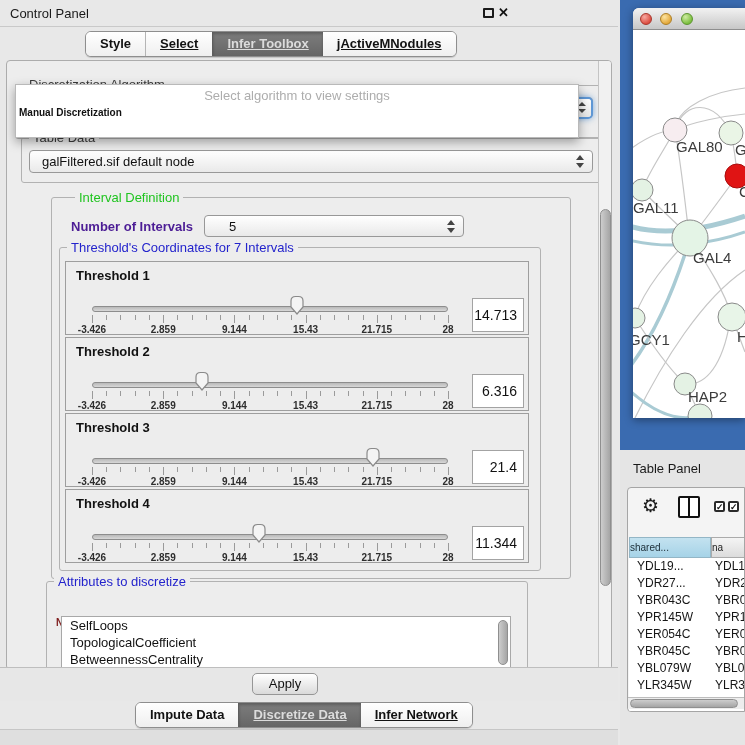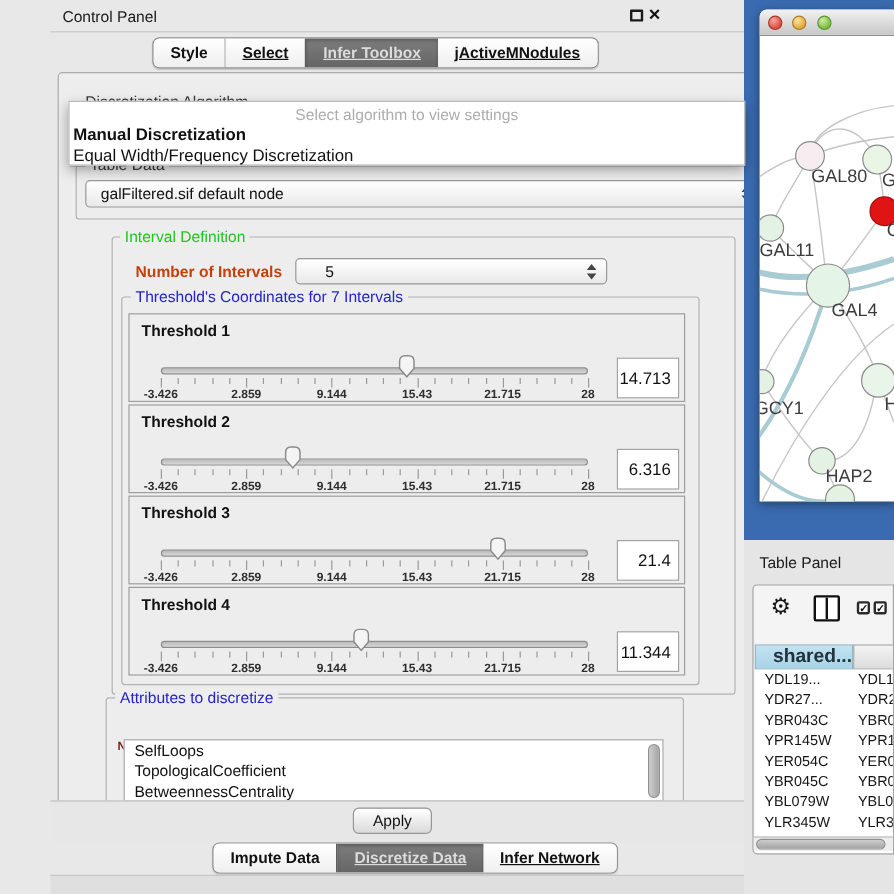--- a/index.html
+++ b/index.html
@@ -31,21 +31,21 @@
   .combo { background:linear-gradient(#FFFFFF,#E9E9E9); border:1px solid #989898; border-radius:4px; font-size:13px; color:#111; }
   .combo .val { position:absolute; left:12px; top:3px; }
   .spin-arrows { position:absolute; right:8px; top:4px; width:8px; }
   .spin-arrows .up { width:0; height:0; border-left:4px solid transparent; border-right:4px solid transparent; border-bottom:5px solid #444; margin-bottom:3px; }
   .spin-arrows .down { width:0; height:0; border-left:4px solid transparent; border-right:4px solid transparent; border-top:5px solid #444; }
   .focus-stepper { position:absolute; right:1px; top:1px; width:18px; height:18px; border-radius:3px; background:linear-gradient(#FDFDFD,#E6E6E6); box-shadow:0 0 0 2px #5E97D5, 0 0 6px 2px rgba(94,151,213,0.8); }
 
   
   .popup { left:8px; top:23px; width:564px; height:54px; background:#FFFFFF; border:1px solid #B9B9B9; box-shadow:0 4px 10px rgba(0,0,0,0.35); z-index:10; }
   .popup .hint { margin-top:2px; text-align:center; font-size:13px; color:#ADADAD; height:17px; line-height:17px; }
-  .popup .opt { font-size:14px; color:#111; padding-left:3px; height:17px; line-height:17px; white-space:nowrap; }
+  .popup .opt { font-size:10px; color:#111; padding-left:3px; height:17px; line-height:17px; white-space:nowrap; }
   .popup .opt.bold { font-weight:bold; }
 
   
   .th-box { position:absolute; left:58px; width:464px; height:74px; border:1px solid #9E9E9E; }
   .th-label { position:absolute; left:10px; top:6px; font-size:13px; font-weight:bold; color:#111; }
   .th-track { position:absolute; left:26px; top:44px; width:356px; height:6px; border:1px solid #8D8D8D; border-radius:3px; background:linear-gradient(#B9B9B9,#D8D8D8); }
   .tick { position:absolute; width:1px; background:#9A9A9A; }
   .tick-label { position:absolute; font-size:10px; font-weight:bold; color:#2E2E2E; transform:translateX(-50%); white-space:nowrap; }
   .th-thumb { position:absolute; width:16px; height:20px; }
   .th-value { position:absolute; left:406px; top:36px; width:52px; height:34px; background:#FFFFFF; border:1px solid #A3A3A3; font-size:14px; color:#111; text-align:right; line-height:32px; padding-right:6px; }
@@ -74,37 +74,37 @@
   .canvas { left:0; top:22px; width:112px; height:480px; overflow:hidden; }
 
   
   .tablepanel-bg { left:620px; top:450px; width:125px; height:295px; background:#E5E5E5; }
   .tp-title { left:13px; top:11px; font-size:13px; color:#1A1A1A; }
   .tp-box { left:7px; top:37px; width:118px; height:225px; background:#F4F4F4; border:1px solid #A5A5A5; border-radius:4px 0 0 4px; overflow:hidden; }
   .gear { position:absolute; left:14px; top:6px; font-size:19px; color:#1A1A1A; }
   .cols-icon { position:absolute; left:50px; top:8px; width:22px; height:22px; border:2px solid #111; border-radius:2px; background:#FFF; }
   .cols-icon::after { content:""; position:absolute; left:8px; top:0; width:2px; height:18px; background:#111; }
   .cb { position:absolute; top:13px; width:11px; height:11px; border:2px solid #2A2A2A; border-radius:2px; background:#FFF; font-size:9px; line-height:8px; text-align:center; color:#111; font-weight:bold; }
-  .tbl-header { position:absolute; top:49px; height:21px; font-size:16px; font-weight:bold; color:#20323C; text-align:right; line-height:20px; border:1px solid #93B6C6; }
+  .tbl-header { position:absolute; top:49px; height:21px; font-size:10px; font-weight:normal; color:#20323C; text-align:left; line-height:20px; border:1px solid #93B6C6; }
   .hdr1 { left:1px; width:82px; background:linear-gradient(#C3E2F0,#A6D3E7); }
   .hdr2 { left:83px; width:80px; background:linear-gradient(#F4F4F4,#DCDCDC); border-color:#ABABAB; color:#222; }
   .tbl-rows { position:absolute; left:1px; top:70px; width:160px; background:#FFF; }
   .t-row { height:17px; font-size:12px; color:#161616; line-height:17px; white-space:nowrap; }
   .t-row .c1 { display:inline-block; width:82px; padding-left:8px; }
   .t-row .c2 { display:inline-block; padding-left:4px; }
   .hscroll { position:absolute; left:0; top:209px; width:116px; height:12px; background:#EDEDED; border-top:1px solid #BDBDBD; }
 
   svg text { font-family:"Liberation Sans", sans-serif; }
 </style>
 </head>
 <body>
 
 <div class="abs" style="left:0;top:0;width:745px;height:745px;">
 
-  <div class="abs" style="left:0;top:0;width:618px;height:745px;margin-left:42px;">
+  <div class="abs" style="left:0;top:0;width:618px;height:745px;">
 
     <div class="abs titlebar">
       <div class="abs title">Control Panel</div>
       <div class="abs float-icon"></div>
       <div class="abs close-icon">✕</div>
     </div>
 
     <div class="abs" style="left:85px;top:31px;">
       <div class="tabbar">
         <div class="tab">
@@ -132,38 +132,37 @@
               <div class="up" style="border-bottom-width:4px;"></div>
               <div class="down" style="border-top-width:4px;"></div>
             </div>
         </div>
       </div>
 
       <div class="abs popup">
         <div class="hint">Select algorithm to view settings</div>
         <div id="algo-options">
             <div class="opt bold">Manual Discretization</div>
-            <div class="opt">Equal Width/Frequency Discretization</div>
           </div>
       </div>
 
       <div class="abs groupbox" style="left:14px;top:76px;width:580px;height:46px;"></div>
       <div class="abs group-label dark-title" style="left:22px;top:69px;">Table Data</div>
       <div class="abs combo" style="left:22px;top:89px;width:564px;height:23px;">
         <span class="val">galFiltered.sif default node</span>
         <div class="spin-arrows">
             <div class="up"></div>
             <div class="down"></div>
           </div>
       </div>
 
       <div class="abs groupbox" style="left:44px;top:136px;width:520px;height:382px;"></div>
-      <div class="abs group-label green-title" style="left:51px;top:129px;">Interval Definition</div>
-
-      <div class="abs" style="left:64px;top:158px;font-size:13px;font-weight:bold;color:#c2410c;">Number of Intervals</div>
+      <div class="abs group-label green-title" style="left:68px;top:129px;">Interval Definition</div>
+
+      <div class="abs" style="left:64px;top:158px;font-size:13px;font-weight:bold;color:#4c1d95;">Number of Intervals</div>
       <div class="abs combo" style="left:197px;top:154px;width:260px;height:22px;">
         <span class="val" style="left:24px;">5</span>
         <div class="spin-arrows">
             <div class="up"></div>
             <div class="down"></div>
           </div>
       </div>
 
       <div class="abs groupbox" style="left:52px;top:186px;width:482px;height:324px;"></div>
       <div class="abs group-label blue-title" style="left:60px;top:179px;">Threshold's Coordinates for 7 Intervals</div>

